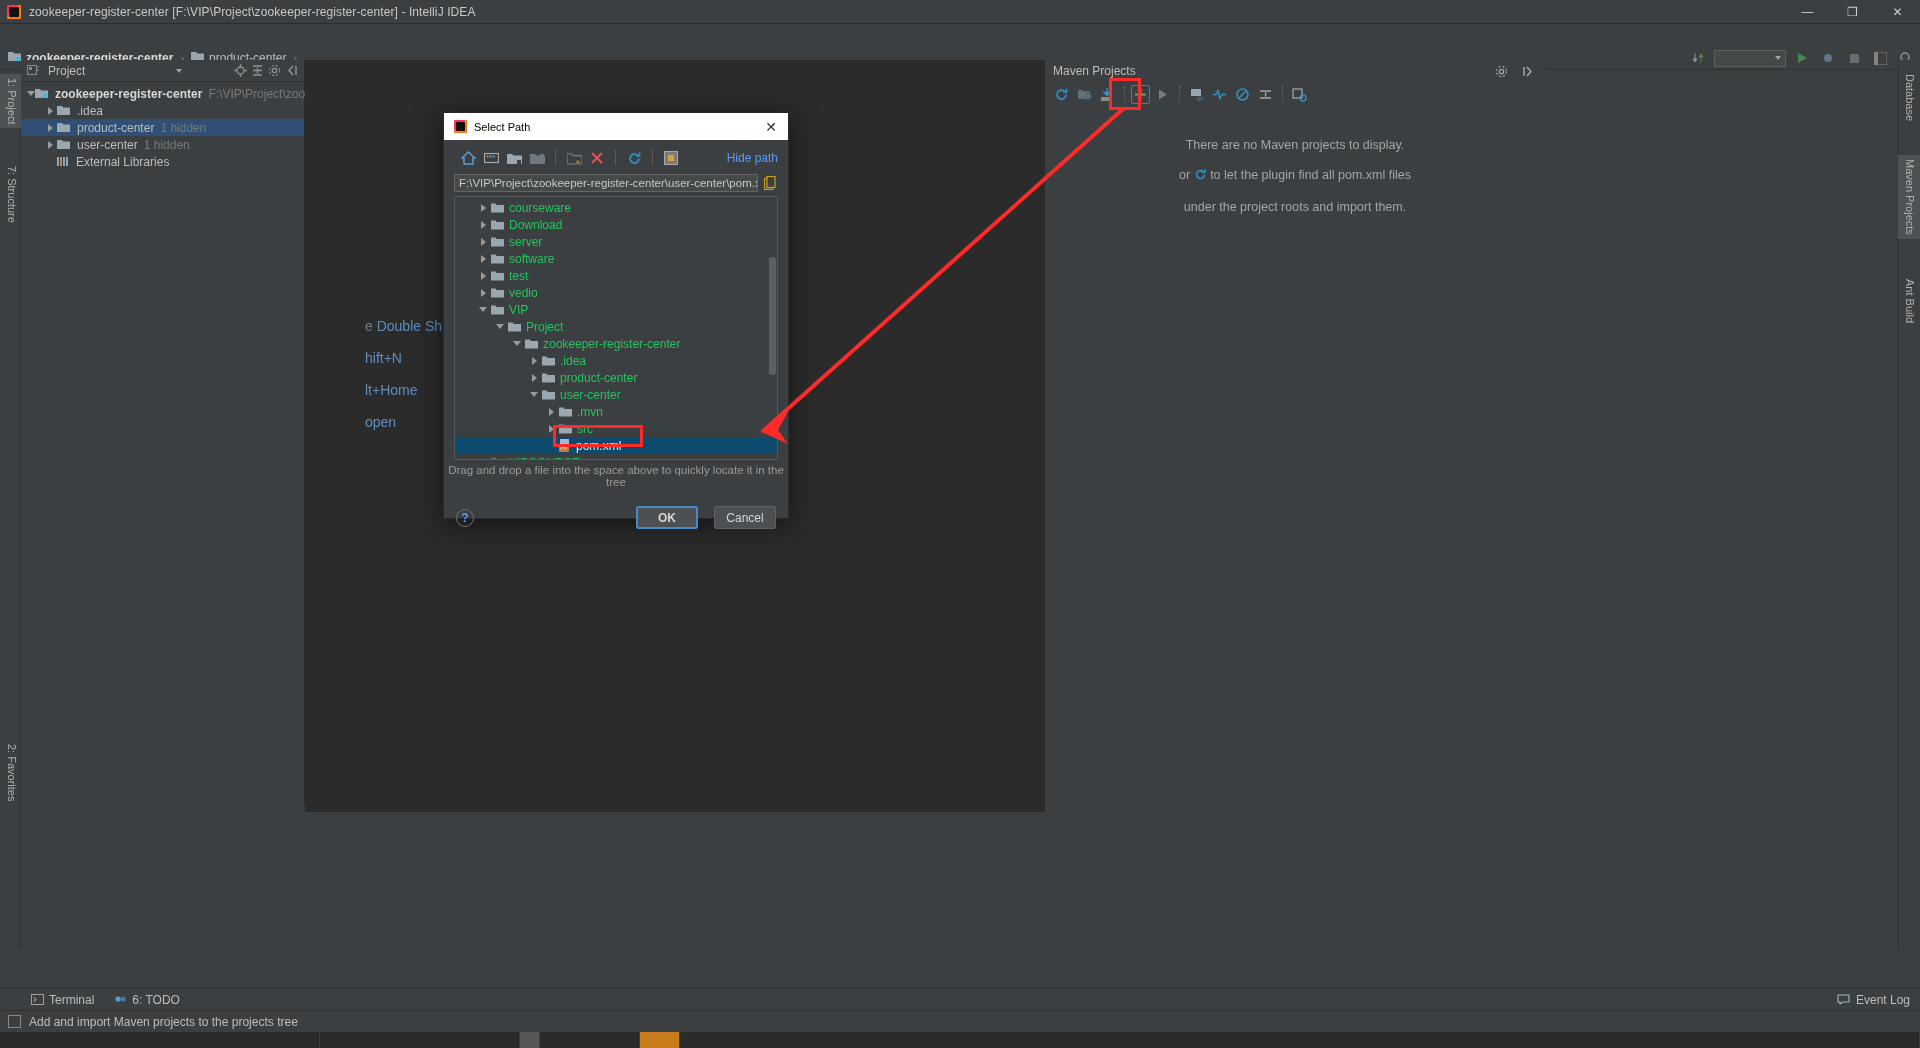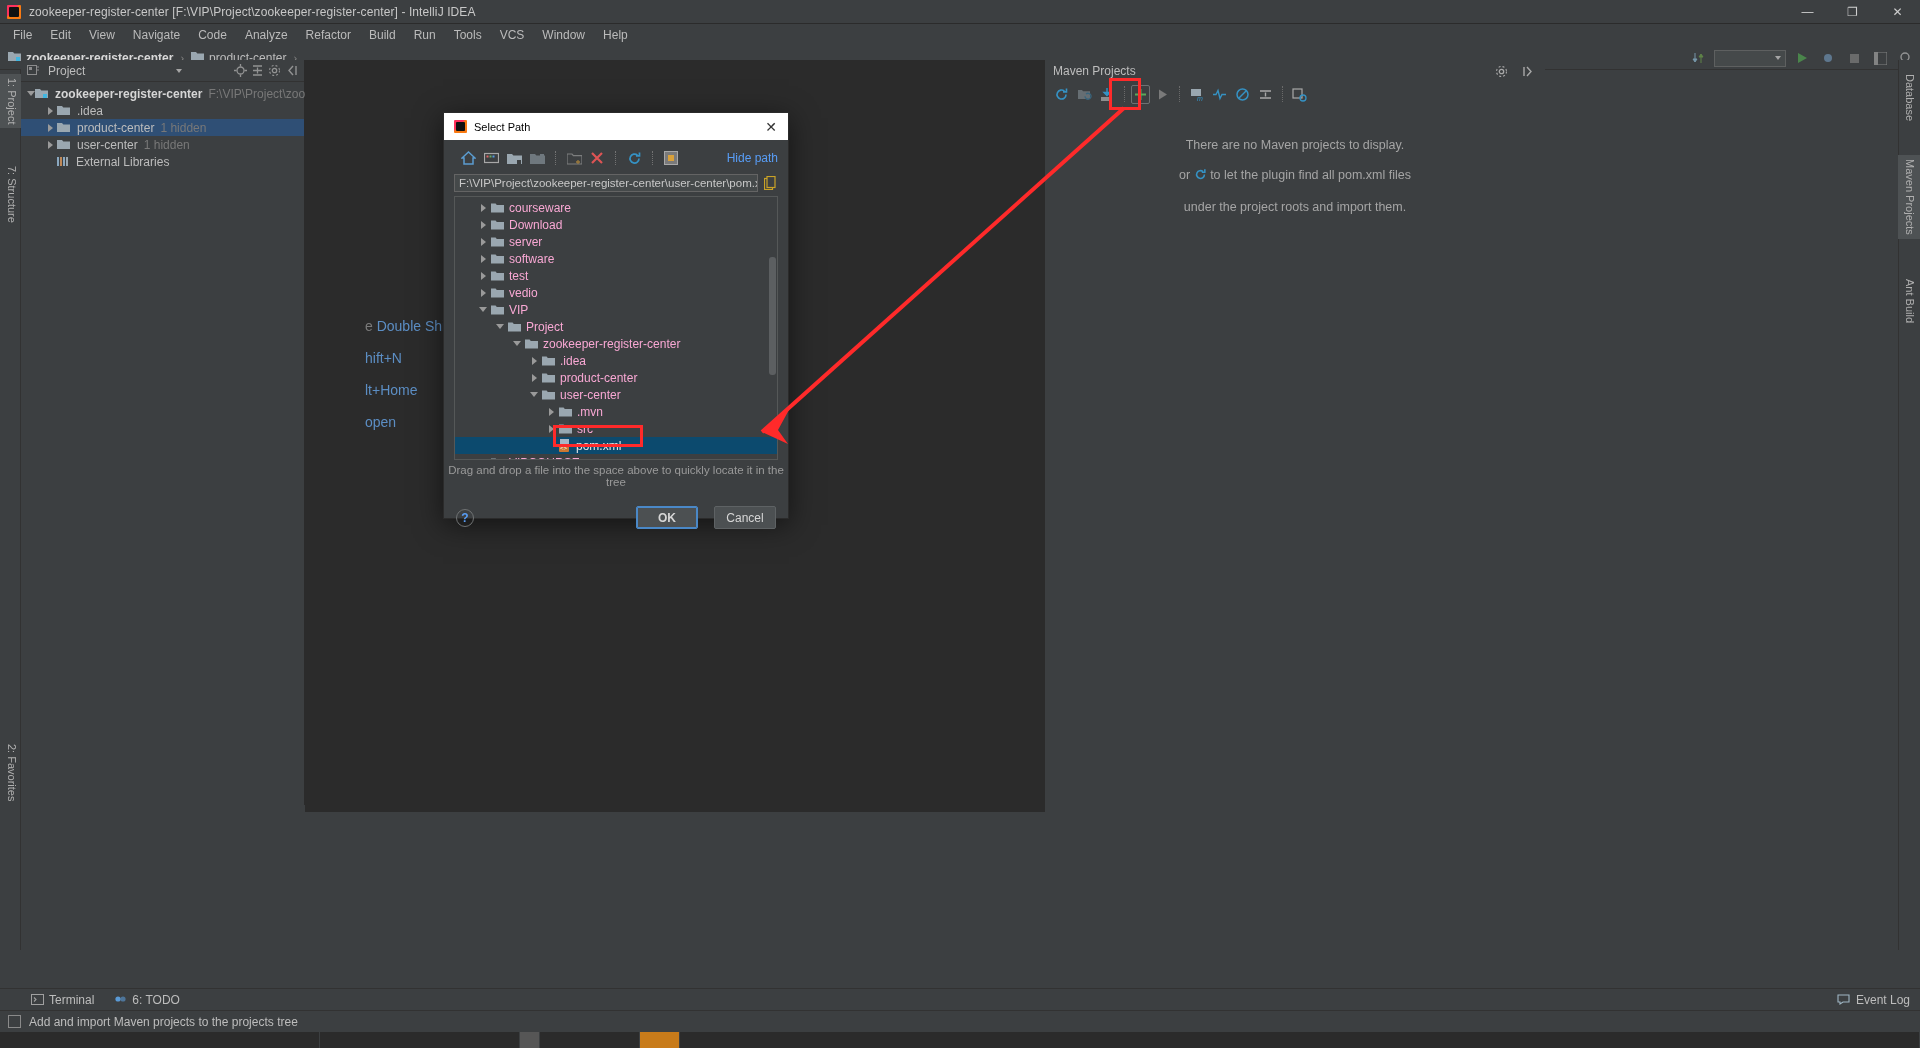--- a/index.html
+++ b/index.html
@@ -191,21 +191,21 @@
 
   .tree-box {
     margin:4px 10px 0 10px; height:264px; background:#3c3f41;
     border:1px solid #555858; position:relative; overflow:hidden;
   }
   .dtree { font-size:12px; padding-top:2px; }
   .drow { display:flex; align-items:center; height:17px; white-space:nowrap; position:relative; }
   .drow.sel { background:#0c4a6e; }
   .dtw { width:16px; display:flex; align-items:center; justify-content:center; flex:none; }
   .dfolder { margin-right:5px; display:flex; flex:none; }
-  .dlabel { color:#f9a8d4; }
+  .dlabel { color:#22c55e; }
   .dscroll {
     position:absolute; right:1px; top:60px; width:7px; height:118px; background:#5c5f61; border-radius:3px;
   }
   .drag-hint { text-align:center; font-size:11.5px; color:#9a9a9a; margin-top:4px; }
   .dlg-foot { display:flex; align-items:center; padding:0 12px; margin-top:18px; }
   .help-btn {
     width:18px;height:18px;border-radius:50%;border:1px solid #6f7273;
     display:flex;align-items:center;justify-content:center;color:#589df6;font-size:12px;font-weight:bold;
   }
   .foot-btns { margin-left:auto; display:flex; gap:16px; }
@@ -233,35 +233,20 @@
   <div class="titlebar">
     <div class="title-icon"></div>
     <div class="title-text">zookeeper-register-center [F:\VIP\Project\zookeeper-register-center] - IntelliJ IDEA</div>
     <div class="win-btns">
       <div class="win-btn">—</div>
       <div class="win-btn">❐</div>
       <div class="win-btn close">✕</div>
     </div>
   </div>
 
-  <div class="menubar">
-    <div class="menu-item">File</div>
-    <div class="menu-item">Edit</div>
-    <div class="menu-item">View</div>
-    <div class="menu-item">Navigate</div>
-    <div class="menu-item">Code</div>
-    <div class="menu-item">Analyze</div>
-    <div class="menu-item">Refactor</div>
-    <div class="menu-item">Build</div>
-    <div class="menu-item">Run</div>
-    <div class="menu-item">Tools</div>
-    <div class="menu-item">VCS</div>
-    <div class="menu-item">Window</div>
-    <div class="menu-item">Help</div>
-  </div>
 
   <div class="navbar">
     <div class="crumb bold">
       <span class="fldr">
         <svg width="13" height="11" viewBox="0 0 13 11">
             <path d="M0 1h5l1.3 1.5H13V10H0z" fill="#9aa7b0"></path>
             <rect x="8" y="6" width="4" height="4" fill="#40b6e0"></rect>
           </svg>
       </span>
       <span class="crumb-label">zookeeper-register-center</span>

